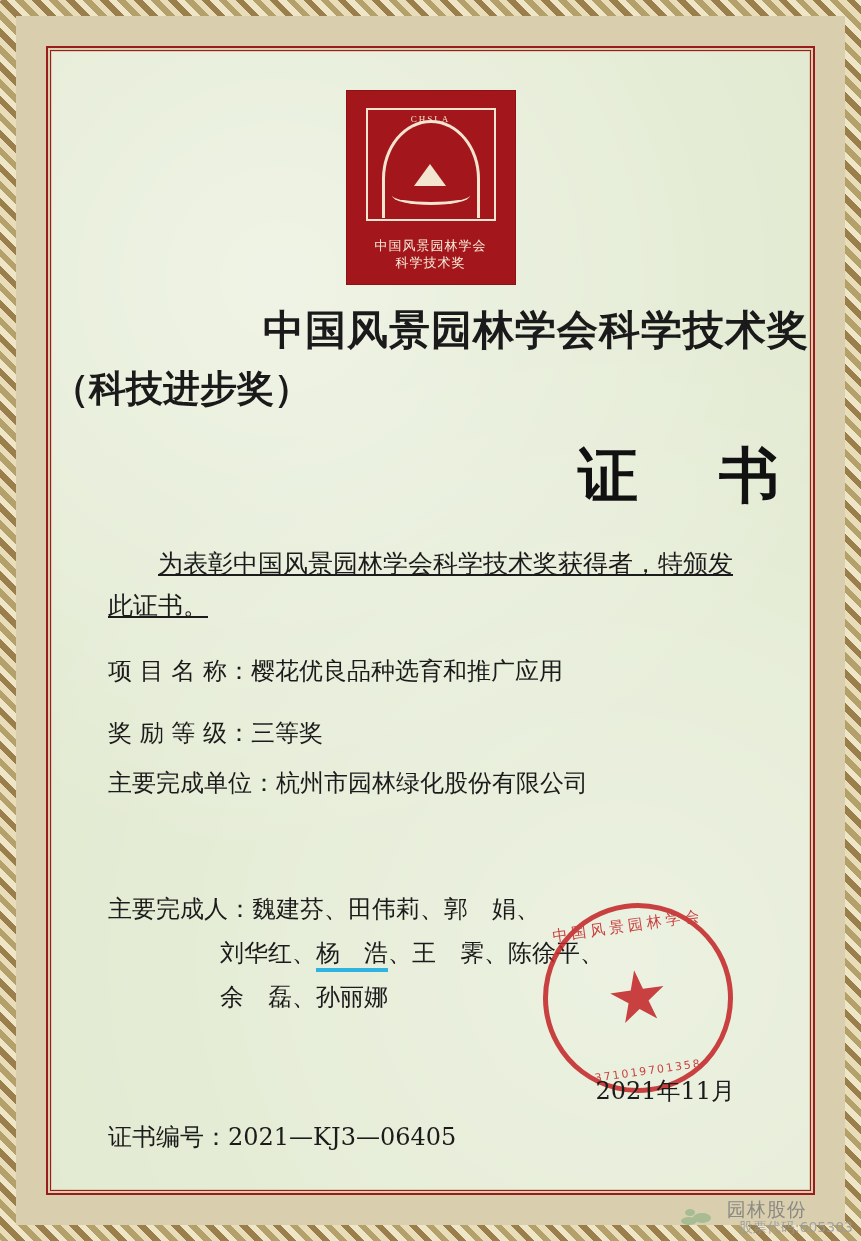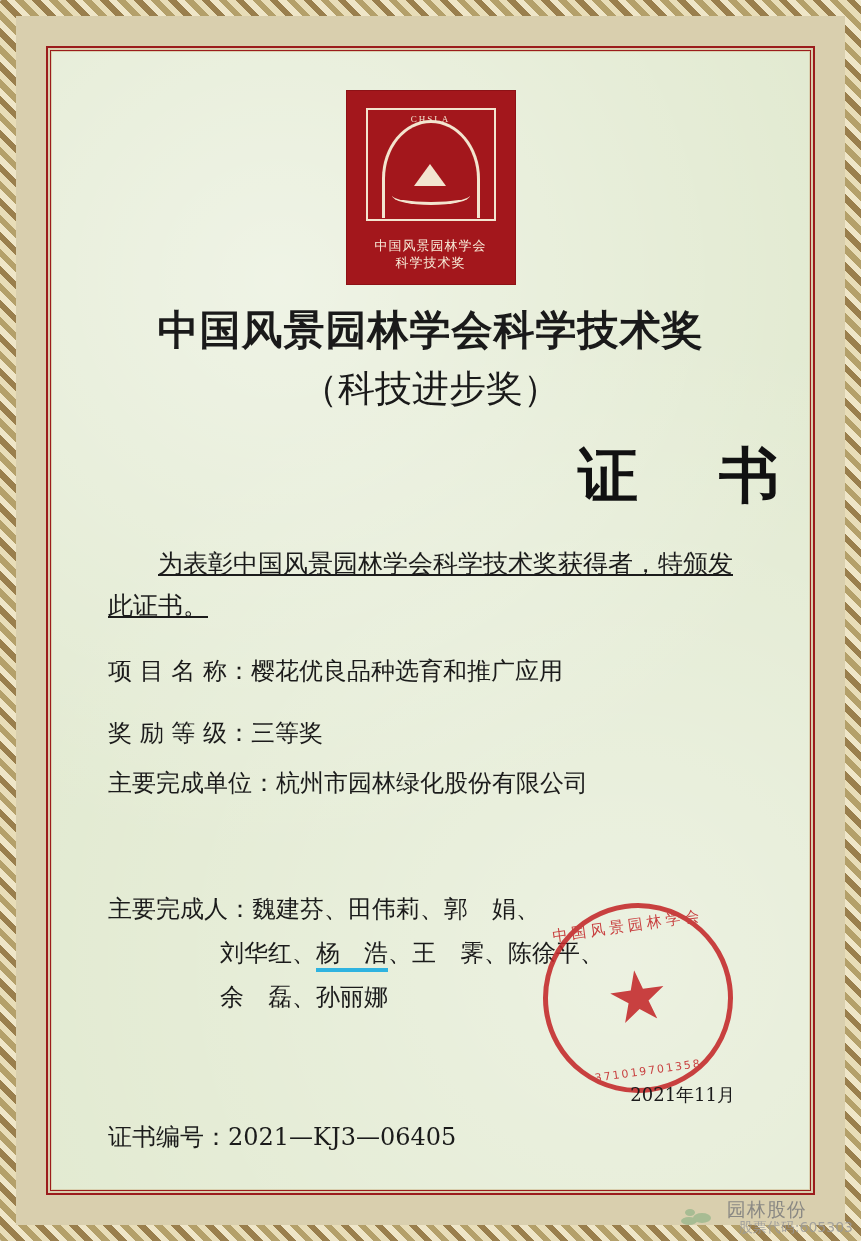--- a/index.html
+++ b/index.html
@@ -134,32 +134,31 @@
     color: #f8ecd8;
     font-size: 13px;
     line-height: 17px;
     letter-spacing: 1px;
     font-family: "DejaVu Sans", sans-serif;
   }
 
   
   .title-main {
     margin: 18px 0 0 0;
-    text-align: center;
+    text-align: right;
     font-size: 41px;
     font-weight: bold;
     letter-spacing: 1px;
     color: #1a1a1a;
     font-family: "DejaVu Sans", sans-serif;
   }
   .title-sub {
     margin: 6px 0 12px 0;
-    text-align: center;
     font-size: 37px;
-    font-weight: normal;
+    font-weight: bold;
     color: #1a1a1a;
     font-family: "DejaVu Sans", sans-serif;
   }
   .title-cert {
     margin: 22px 0 0 0;
     text-align: right;
     font-size: 60px;
     font-weight: bold;
     letter-spacing: 30px;
     text-indent: 30px;
@@ -255,21 +254,21 @@
     color: #c4282a;
     font-size: 11px;
     letter-spacing: 2px;
     font-family: "DejaVu Sans", sans-serif;
   }
 
   .date-line {
     position: absolute;
     right: 74px;
     bottom: 82px;
-    font-size: 18px;
+    font-size: 24px;
     color: #1b1b1b;
     font-family: "DejaVu Serif", serif;
   }
   .cert-no {
     position: absolute;
     left: 56px;
     bottom: 36px;
     font-size: 24px;
     color: #1b1b1b;
     font-family: "DejaVu Serif", serif;

